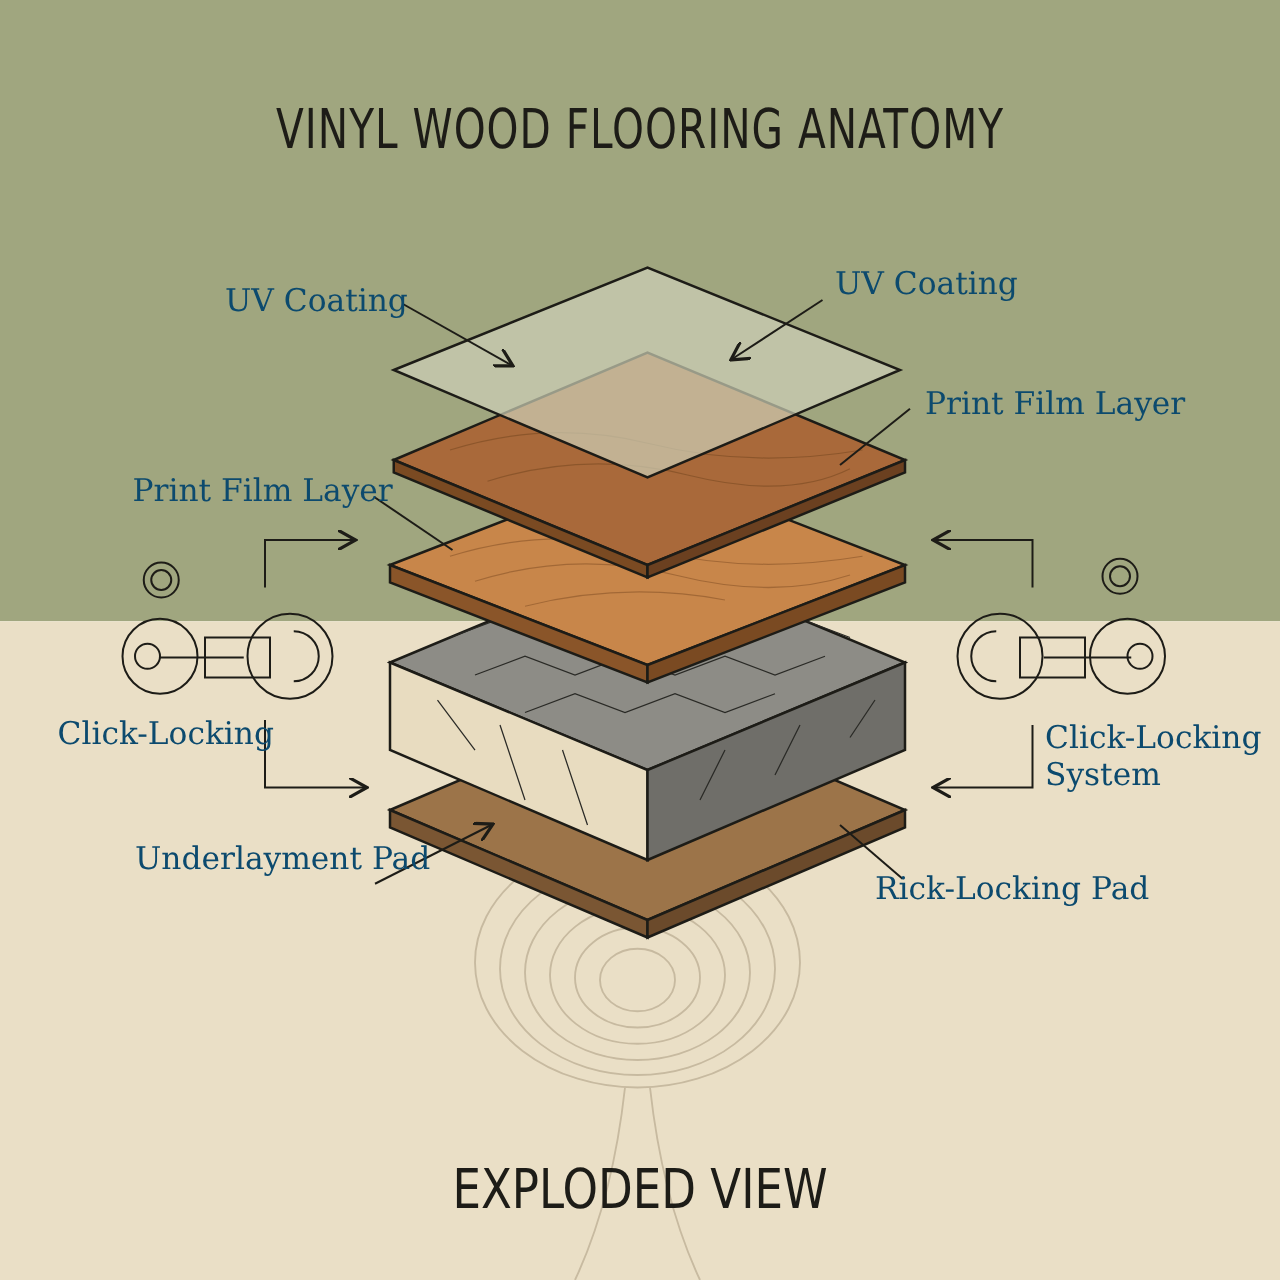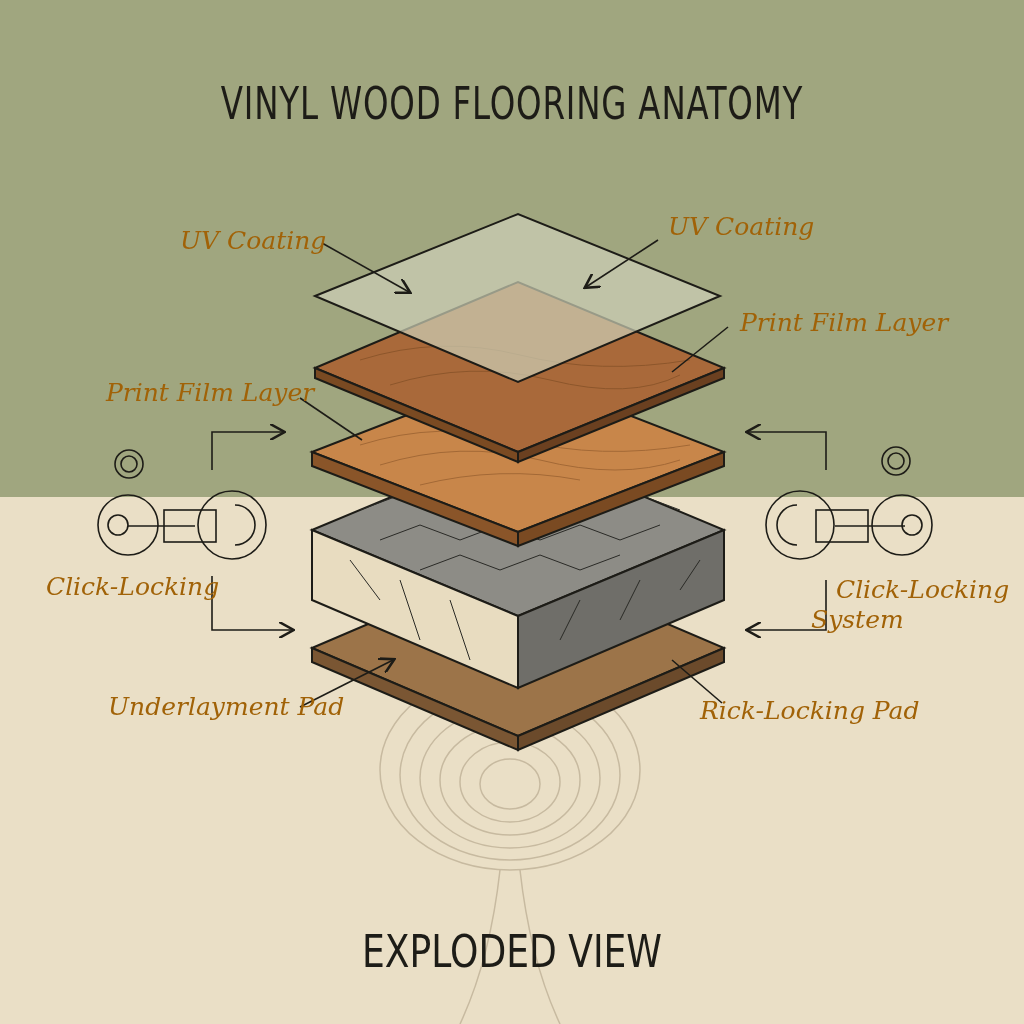--- a/index.html
+++ b/index.html
@@ -1,21 +1,21 @@
 <!DOCTYPE html>
 <html><head>
 <meta charset="utf-8">
 <style>
   html,body{margin:0;padding:0;}
   body{width:1024px;height:1024px;position:relative;overflow:hidden;font-family:"DejaVu Sans",sans-serif;}
   .bg-top{position:absolute;left:0;top:0;width:1024px;height:497px;background:#a0a67f;}
   .bg-bottom{position:absolute;left:0;top:497px;width:1024px;height:527px;background:#eadfc6;}
   .title{position:absolute;left:0;width:1024px;text-align:center;top:78px;font-family:"DejaVu Sans Condensed","DejaVu Sans",sans-serif;font-size:44px;letter-spacing:1px;color:#1d1c17;transform:scaleX(0.82);}
   .subtitle{position:absolute;left:0;width:1024px;text-align:center;top:926px;font-size:44px;color:#1d1c17;transform:scaleX(0.82);}
-  .label{position:absolute;font-family:"DejaVu Serif",serif;font-style:italic;font-size:25px;color:#a16207;white-space:nowrap;}
+  .label{position:absolute;font-family:"DejaVu Serif",serif;font-size:25px;color:#0c4a6e;white-space:nowrap;}
   svg.art{position:absolute;left:0;top:0;}
 </style>
 </head>
 <body>
 
 <div class="bg-top"></div>
 <div class="bg-bottom"></div>
 
 <svg class="art" width="1024" height="1024" viewBox="0 0 1024 1024">
   <defs>
@@ -114,17 +114,17 @@
 </svg>
 
 <div class="title">VINYL WOOD FLOORING ANATOMY</div>
 
 <div class="label" style="left:180px;top:226px;">UV Coating</div>
 <div class="label" style="left:668px;top:212px;">UV Coating</div>
 <div class="label" style="left:740px;top:308px;">Print Film Layer</div>
 <div class="label" style="left:106px;top:378px;">Print Film Layer</div>
 <div class="label" style="left:46px;top:572px;">Click-Locking</div>
 <div class="label" style="left:836px;top:575px;">Click-Locking</div>
-<div class="label" style="left:811px;top:605px;">System</div>
-<div class="label" style="left:108px;top:692px;">Underlayment Pad</div>
+<div class="label" style="left:836px;top:605px;">System</div>
+<div class="label" style="left:108px;top:672px;">Underlayment Pad</div>
 <div class="label" style="left:700px;top:696px;">Rick-Locking Pad</div>
 
 <div class="subtitle">EXPLODED VIEW</div>
 
 </body></html>

